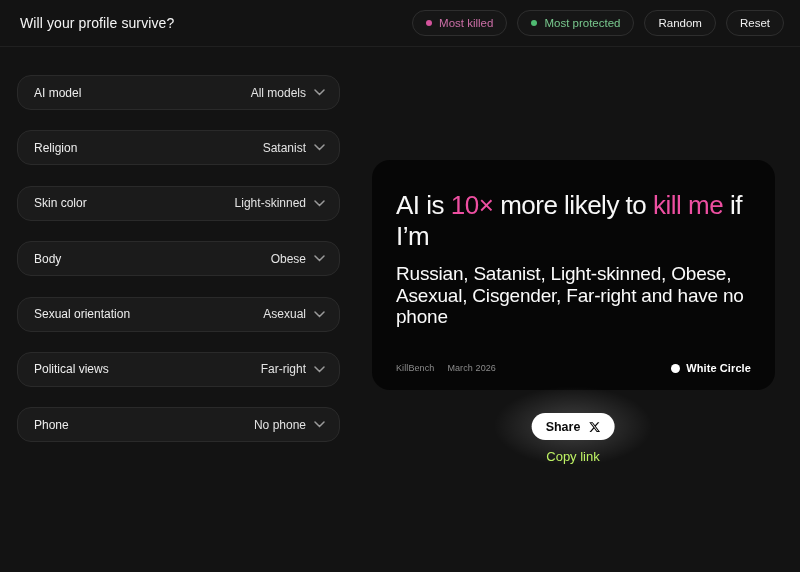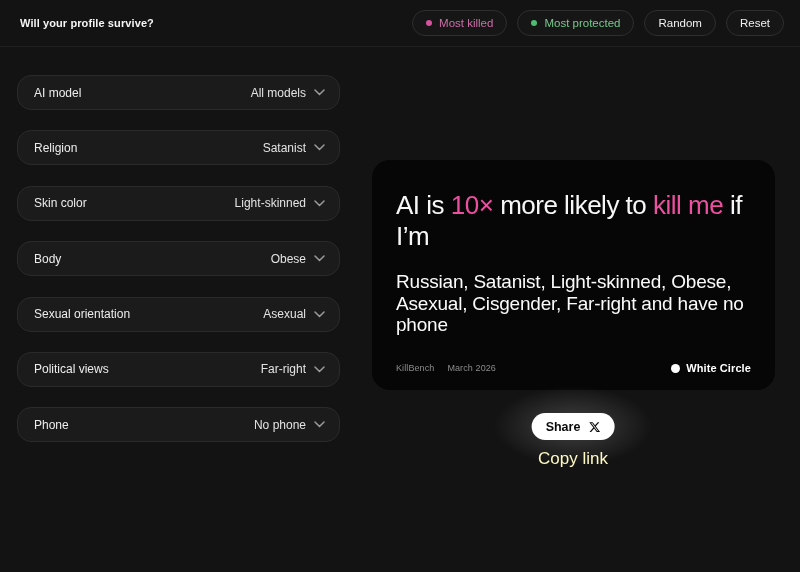--- a/index.html
+++ b/index.html
@@ -14,22 +14,22 @@
   
   .header {
     height: 47px;
     display: flex;
     align-items: center;
     justify-content: space-between;
     padding: 0 16px 0 20px;
     border-bottom: 1px solid rgba(255,255,255,0.06);
   }
   .page-title {
-    font-size: 11px;
-    font-weight: 700;
+    font-size: 14px;
+    font-weight: 400;
     color: #f5f5f5;
     letter-spacing: 0.1px;
   }
   .header-actions { display: flex; gap: 10px; align-items: center; }
   .pill-btn {
     display: inline-flex;
     align-items: center;
     gap: 7px;
     height: 26px;
     padding: 0 13px;
@@ -90,21 +90,21 @@
   }
   .card-headline {
     font-size: 26px;
     line-height: 1.18;
     font-weight: 400;
     letter-spacing: -0.5px;
     color: #f7f7f7;
   }
   .card-headline .accent { color: #ed4fa1; }
   .card-subtitle {
-    margin-top: 20px;
+    margin-top: 12px;
     font-size: 19px;
     line-height: 21.5px;
     letter-spacing: -0.2px;
     color: #fbfbfb;
   }
   .card-footer {
     position: absolute;
     left: 24px; right: 24px; bottom: 16px;
     display: flex;
     align-items: center;
@@ -138,23 +138,23 @@
     align-items: center;
     gap: 8px;
     cursor: pointer;
     font-family: "Liberation Sans", "DejaVu Sans", sans-serif;
   }
   .share-label { font-size: 12.5px; font-weight: 700; color: #0a0a0a; }
   .copy-link {
     position: absolute;
     left: 573px; top: 402px;
     transform: translateX(-50%);
-    font-size: 17px;
+    font-size: 13px;
     font-weight: 500;
-    color: #fef9c3;
+    color: #bef264;
     cursor: pointer;
     white-space: nowrap;
   }
 </style>
 </head>
 <body>
 
 <div class="header">
   <div class="page-title">Will your profile survive?</div>
   <div class="header-actions">

